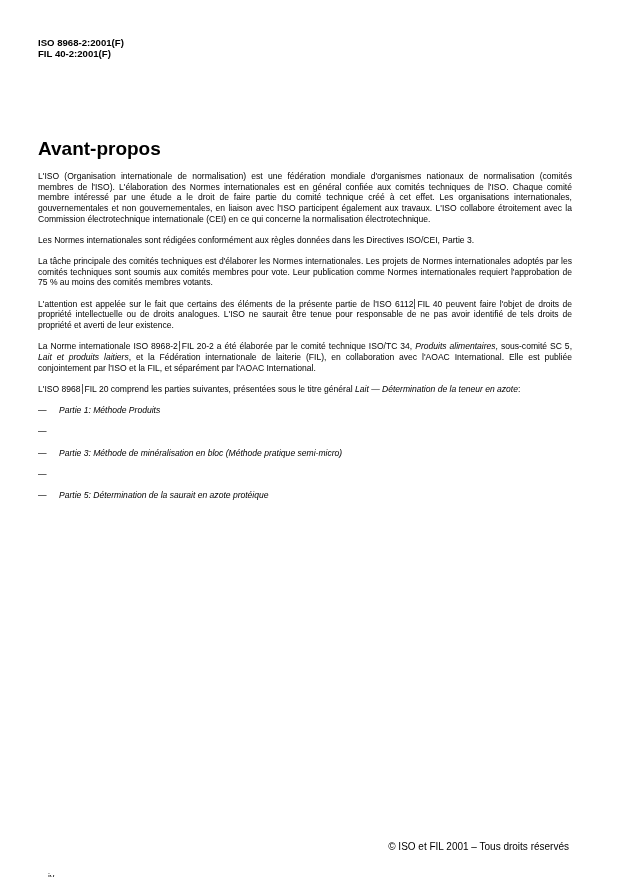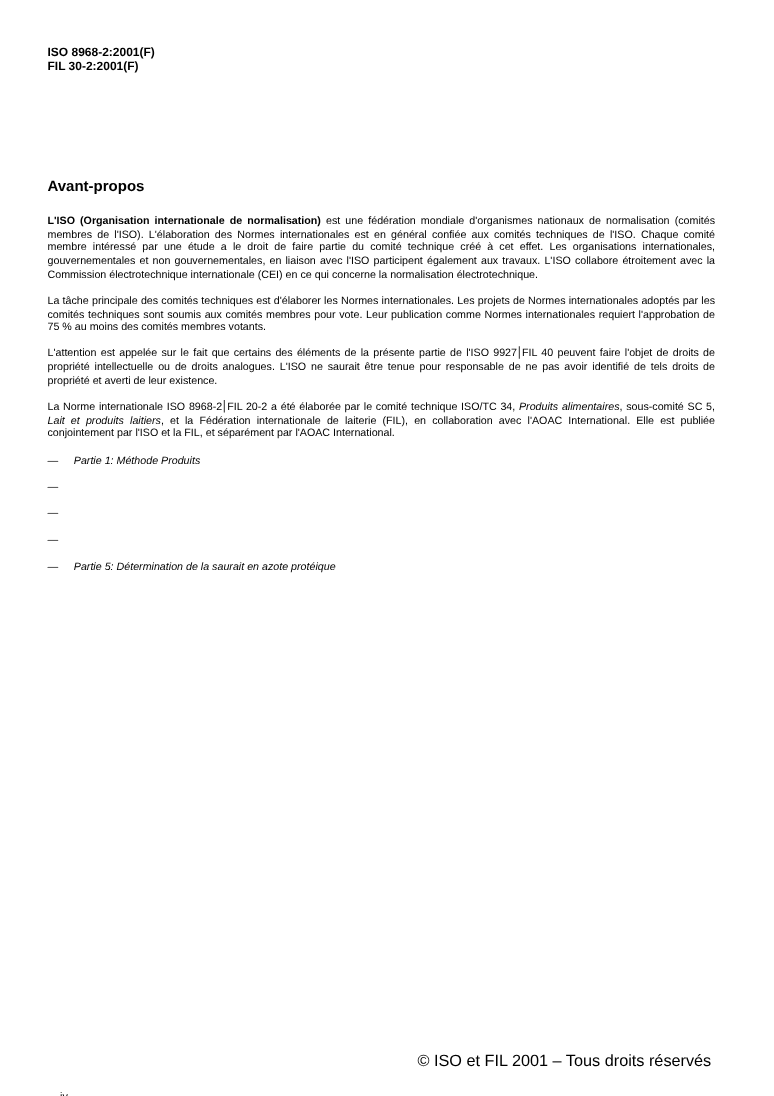--- a/index.html
+++ b/index.html
@@ -27,21 +27,21 @@
       top: 38px;
       font-weight: bold;
       font-size: 9.6px;
       line-height: 10.5px;
     }
     .title {
       position: absolute;
       left: 38px;
       top: 141px;
       font-weight: bold;
-      font-size: 12px;
+      font-size: 19px;
       line-height: 16px;
       margin: 0;
     }
     .body {
       position: absolute;
       left: 38px;
       top: 171px;
       width: 534px;
       font-size: 8.55px;
       line-height: 10.65px;
@@ -83,59 +83,63 @@
       position: absolute;
       left: 38px;
       top: 872px;
       font-size: 8.6px;
       padding-left: 10px;
     }
     .footer-right {
       position: absolute;
       right: 50px;
       top: 841px;
-      font-size: 13px;
+      font-size: 10px;
     }
-    b { font-weight: bold; }
+    b { font-weight: normal; }
     i { font-style: italic; }
   </style>
 </head>
 <body>
 
 <div class="page">
 
   <div class="header">
     <div>ISO 8968-2:2001(F)</div>
-    <div>FIL 30-2:2001(F)</div>
+    <div>FIL 40-2:2001(F)</div>
   </div>
 
   <h1 class="title">Avant-propos</h1>
 
   <div class="body">
 
     <p>
       <b>L'ISO (Organisation internationale de normalisation)</b><span> est une fédération mondiale d'organismes nationaux de normalisation (comités membres de l'ISO). L'élaboration des Normes internationales est en général confiée aux comités techniques de l'ISO. Chaque comité membre intéressé par une étude a le droit de faire partie du comité technique créé à cet effet. Les organisations internationales, gouvernementales et non gouvernementales, en liaison avec l'ISO participent également aux travaux. L'ISO collabore étroitement avec la Commission électrotechnique internationale (CEI) en ce qui concerne la normalisation électrotechnique.</span>
     </p>
 
+    <p>Les Normes internationales sont rédigées conformément aux règles données dans les Directives ISO/CEI, Partie 3.</p>
 
     <p>La tâche principale des comités techniques est d'élaborer les Normes internationales. Les projets de Normes internationales adoptés par les comités techniques sont soumis aux comités membres pour vote. Leur publication comme Normes internationales requiert l'approbation de 75 % au moins des comités membres votants.</p>
 
     <p>
-      <span>L'attention est appelée sur le fait que certains des éléments de la présente partie de l'ISO 9927</span><span class="sep"></span><span>FIL 40 peuvent faire l'objet de droits de propriété intellectuelle ou de droits analogues. L'ISO ne saurait être tenue pour responsable de ne pas avoir identifié de tels droits de propriété et averti de leur existence.</span>
+      <span>L'attention est appelée sur le fait que certains des éléments de la présente partie de l'ISO 6112</span><span class="sep"></span><span>FIL 40 peuvent faire l'objet de droits de propriété intellectuelle ou de droits analogues. L'ISO ne saurait être tenue pour responsable de ne pas avoir identifié de tels droits de propriété et averti de leur existence.</span>
     </p>
 
     <p>
       <span>La Norme internationale ISO 8968-2</span><span class="sep"></span><span>FIL 20-2 a été élaborée par le comité technique ISO/TC 34, </span><i>Produits alimentaires</i><span>, sous-comité SC 5, </span><i>Lait et produits laitiers</i><span>, et la Fédération internationale de laiterie (FIL), en collaboration avec l'AOAC International. Elle est publiée conjointement par l'ISO et la FIL, et séparément par l'AOAC International.</span>
     </p>
 
+    <p class="last-left">
+      <span>L'ISO 8968</span><span class="sep"></span><span>FIL 20 comprend les parties suivantes, présentées sous le titre général </span><i>Lait — Détermination de la teneur en azote</i><span>:</span>
+    </p>
 
     <ul class="list">
       <li><span class="dash">—</span><span>Partie 1: Méthode Produits</span></li>
       <li><span class="dash">—</span></li>
-      <li><span class="dash">—</span></li>
+      <li><span class="dash">—</span><span>Partie 3: Méthode de minéralisation en bloc (Méthode pratique semi-micro)</span></li>
       <li><span class="dash">—</span></li>
       <li><span class="dash">—</span><span>Partie 5: Détermination de la saurait en azote protéique</span></li>
     </ul>
   </div>
 
   <div class="footer-left">iv</div>
   <div class="footer-right">© ISO et FIL 2001 – Tous droits réservés</div>
 
 </div>
 

